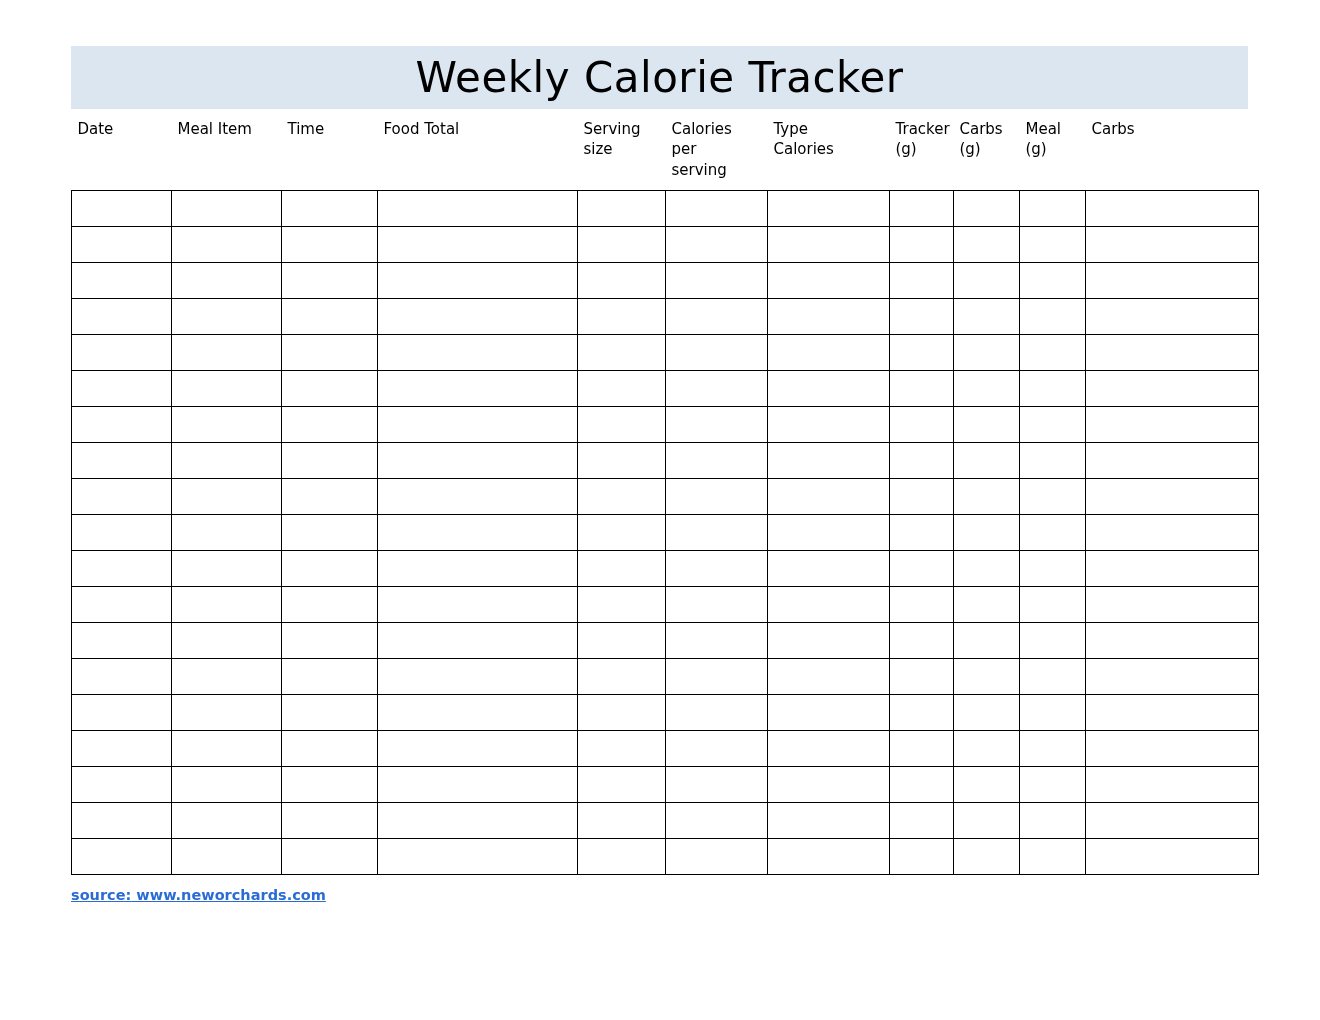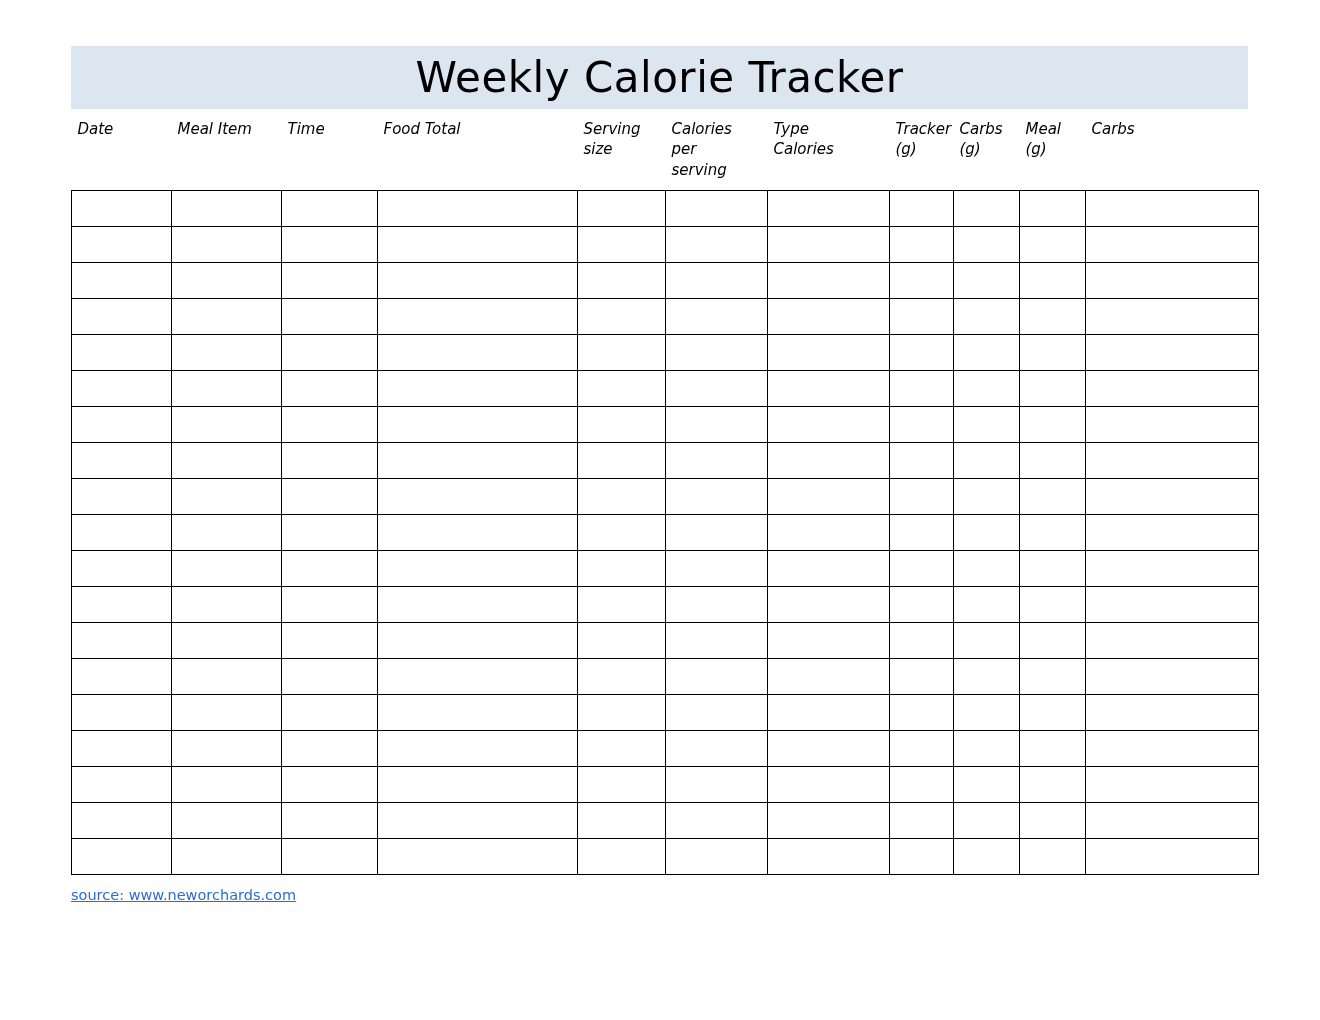--- a/index.html
+++ b/index.html
@@ -64,22 +64,23 @@
   td.c-carbs { background: #fdeec9; }
   td.c-fats { background: #fbddcd; }
 
   .source {
     margin-top: 12px;
     font-size: 14.5px;
     color: #2b6cd4;
     text-decoration: underline;
     display: inline-block;
     font-family: "DejaVu Sans", sans-serif;
-  }
-  .hdr-wrap { white-space: pre-line; font-style: italic; }
+    font-weight: bold;
+  }
+  .hdr-wrap { white-space: pre-line; }
 </style>
 </head>
 <body>
 
 <div class="page">
 
   <div class="title-bar">
     <div class="title">Weekly Calorie Tracker</div>
   </div>
 

